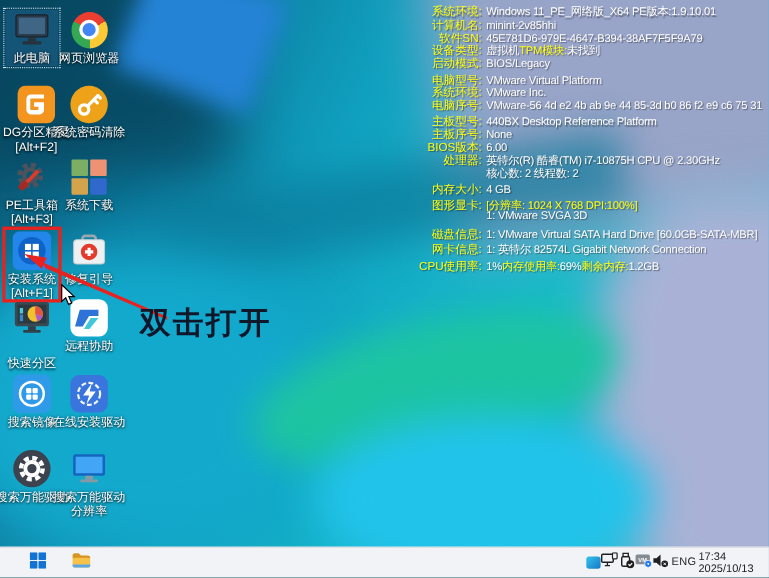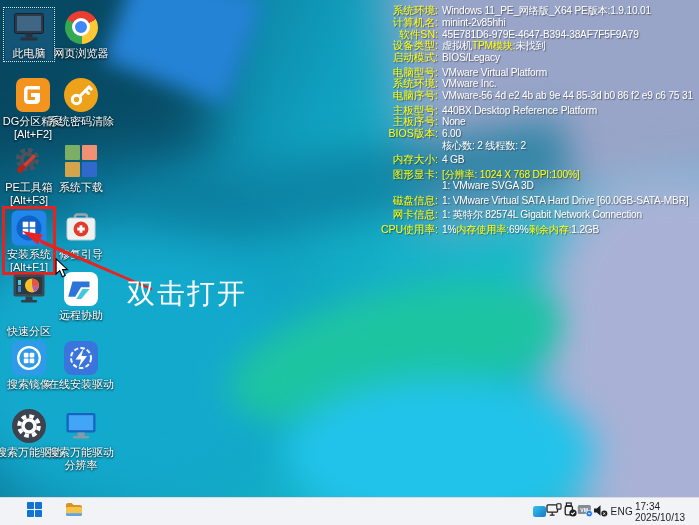--- a/index.html
+++ b/index.html
@@ -42,21 +42,21 @@
   .info-line.gap{margin-bottom:2.6px;}
   .info-label{flex:none;width:67px;text-align:right;margin-right:4px;color:#ffff12;
     font-size:10.6px;text-shadow:1px 1px 1px rgba(30,30,30,.55);}
   .seg{font-size:10.2px;letter-spacing:-0.2px;text-shadow:1px 1px 1px rgba(30,30,30,.5);}
   .sv-w{color:#ffffff;}
   .sv-y{color:#ffff12;}
 
   
   .annot-arrow{position:absolute;left:0;top:195px;width:270px;height:130px;z-index:5;pointer-events:none;}
   .annot-text{position:absolute;left:127px;top:279px;z-index:5;font-size:28px;line-height:30px;
-    color:#ffffff;font-weight:400;letter-spacing:2px;font-family:"Liberation Sans",sans-serif;}
+    color:#0f172a;font-weight:700;letter-spacing:2px;font-family:"Liberation Sans",sans-serif;}
   .cursor{position:absolute;left:55px;top:258px;z-index:6;pointer-events:none;}
 
   
   .taskbar{position:absolute;left:0;bottom:0;width:699px;height:27px;background:#f1f3f6;
     border-top:1px solid #d9dbe0;z-index:4;}
   .tb-left{position:absolute;left:22px;top:0;height:27px;display:flex;align-items:center;gap:16px;}
   .tb-btn{display:flex;align-items:center;justify-content:center;width:24px;height:24px;border-radius:4px;}
   .tray{position:absolute;right:5px;top:0;height:27px;display:flex;align-items:center;gap:0;}
   .tray-blue{width:13px;height:11px;border-radius:2.5px;background:linear-gradient(135deg,#35c3ea,#1479c8);}
   .lang{font-size:10px;color:#1c1c1c;letter-spacing:.3px;padding:0 2px;}
@@ -289,20 +289,24 @@
         <span class="info-label">主板型号:</span>
         <span class="seg sv-w">440BX Desktop Reference Platform</span>
       </div>
       <div class="info-line">
         <span class="info-label">主板序号:</span>
         <span class="seg sv-w">None</span>
       </div>
       <div class="info-line">
         <span class="info-label">BIOS版本:</span>
         <span class="seg sv-w">6.00</span>
+      </div>
+      <div class="info-line">
+        <span class="info-label">处理器:</span>
+        <span class="seg sv-w">英特尔(R) 酷睿(TM) i7-10875H CPU @ 2.30GHz</span>
       </div>
       <div class="info-line gap">
         <span class="info-label"></span>
         <span class="seg sv-w">核心数: 2  线程数: 2</span>
       </div>
       <div class="info-line gap">
         <span class="info-label">内存大小:</span>
         <span class="seg sv-w">4 GB</span>
       </div>
       <div class="info-line">

